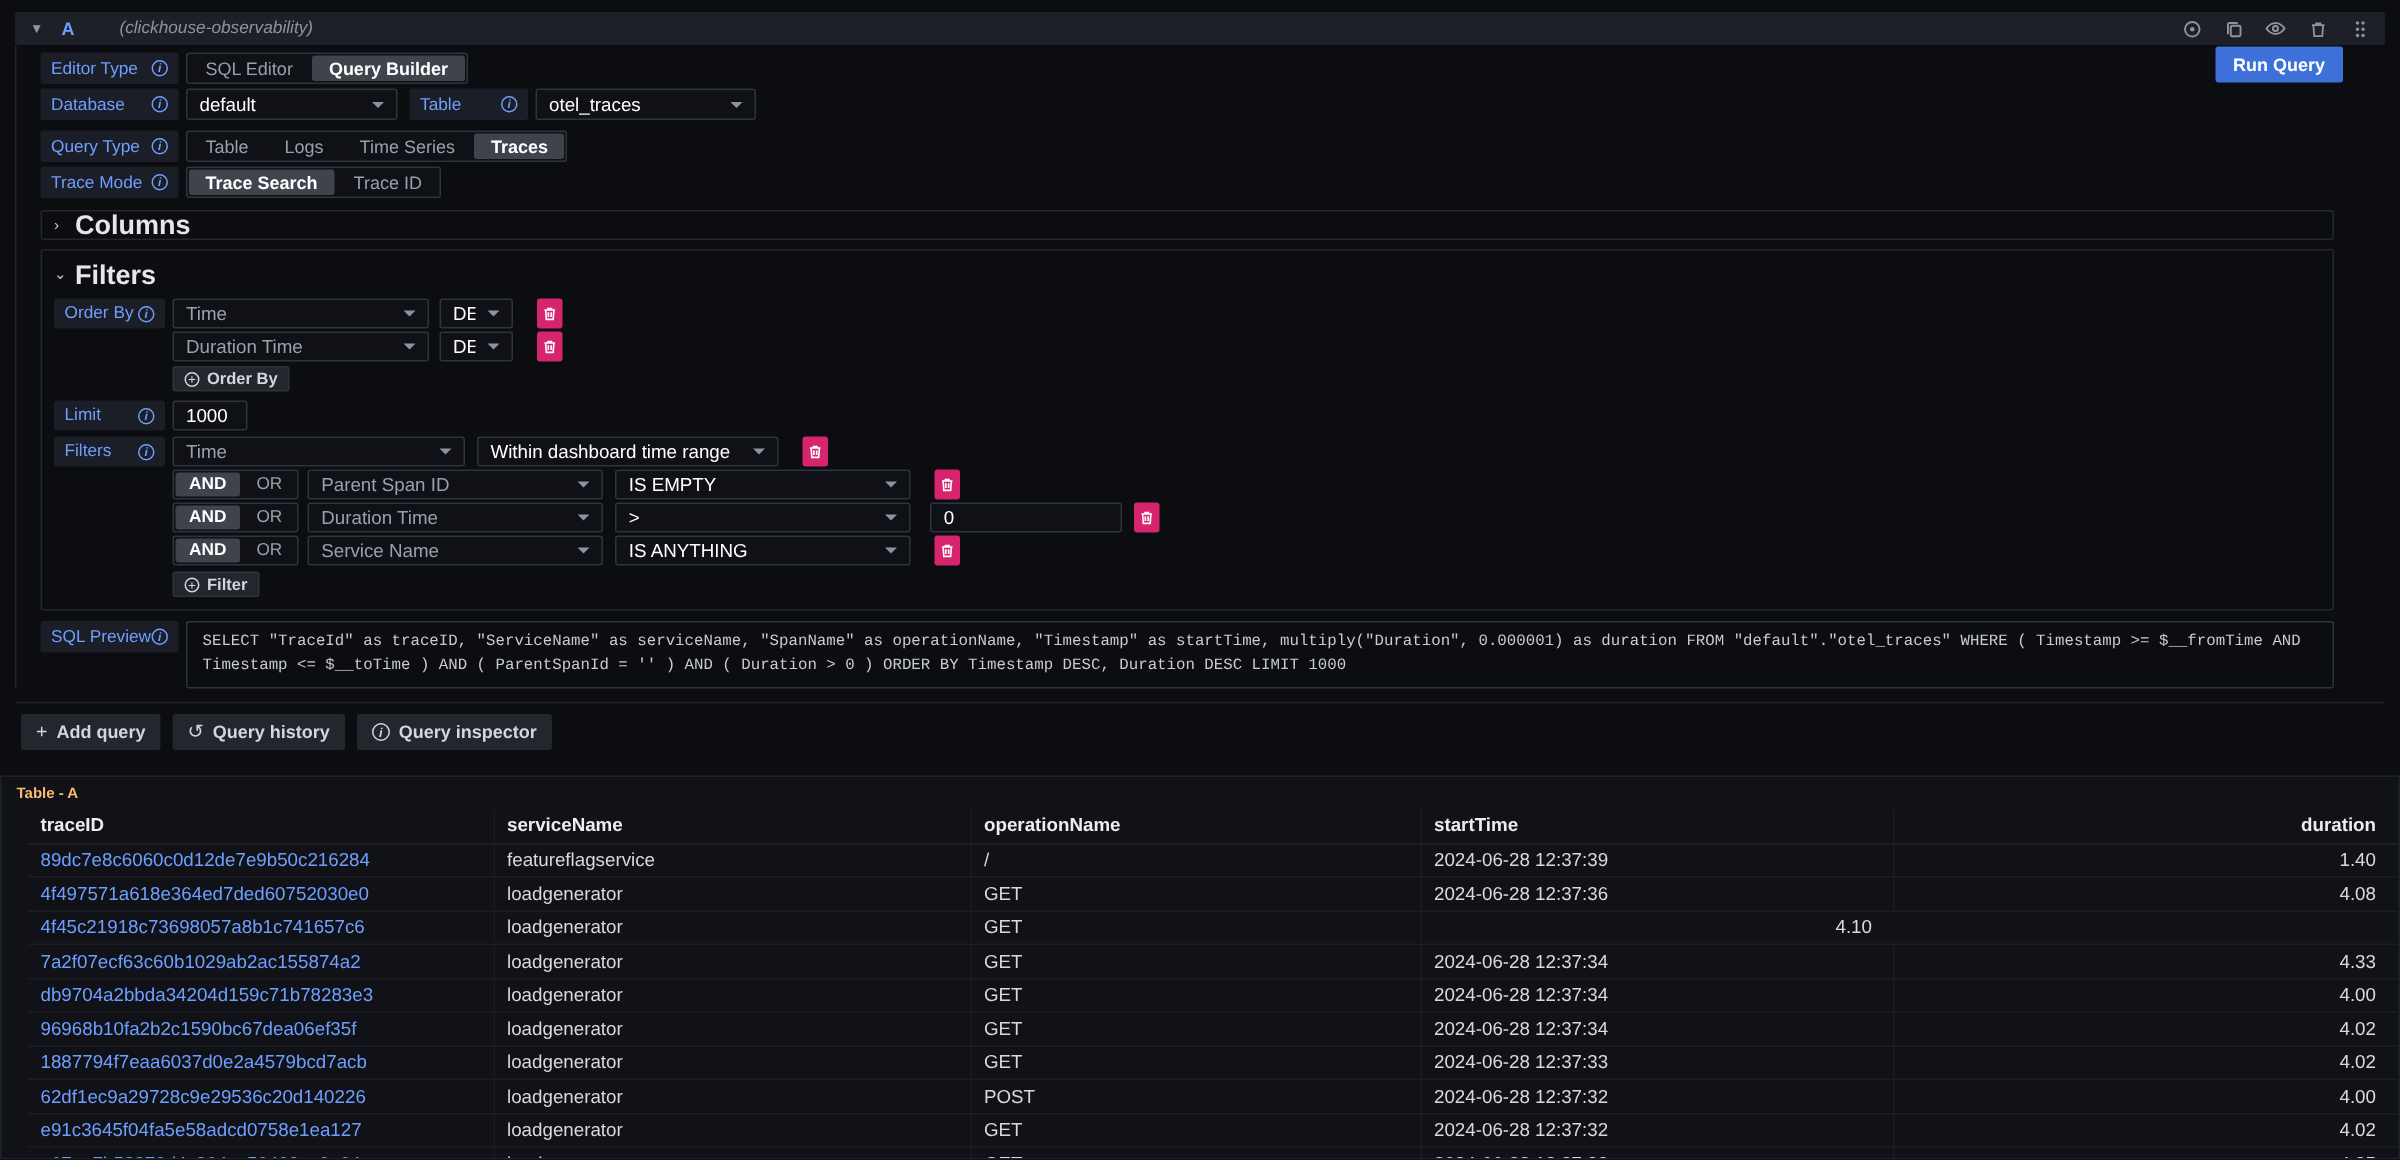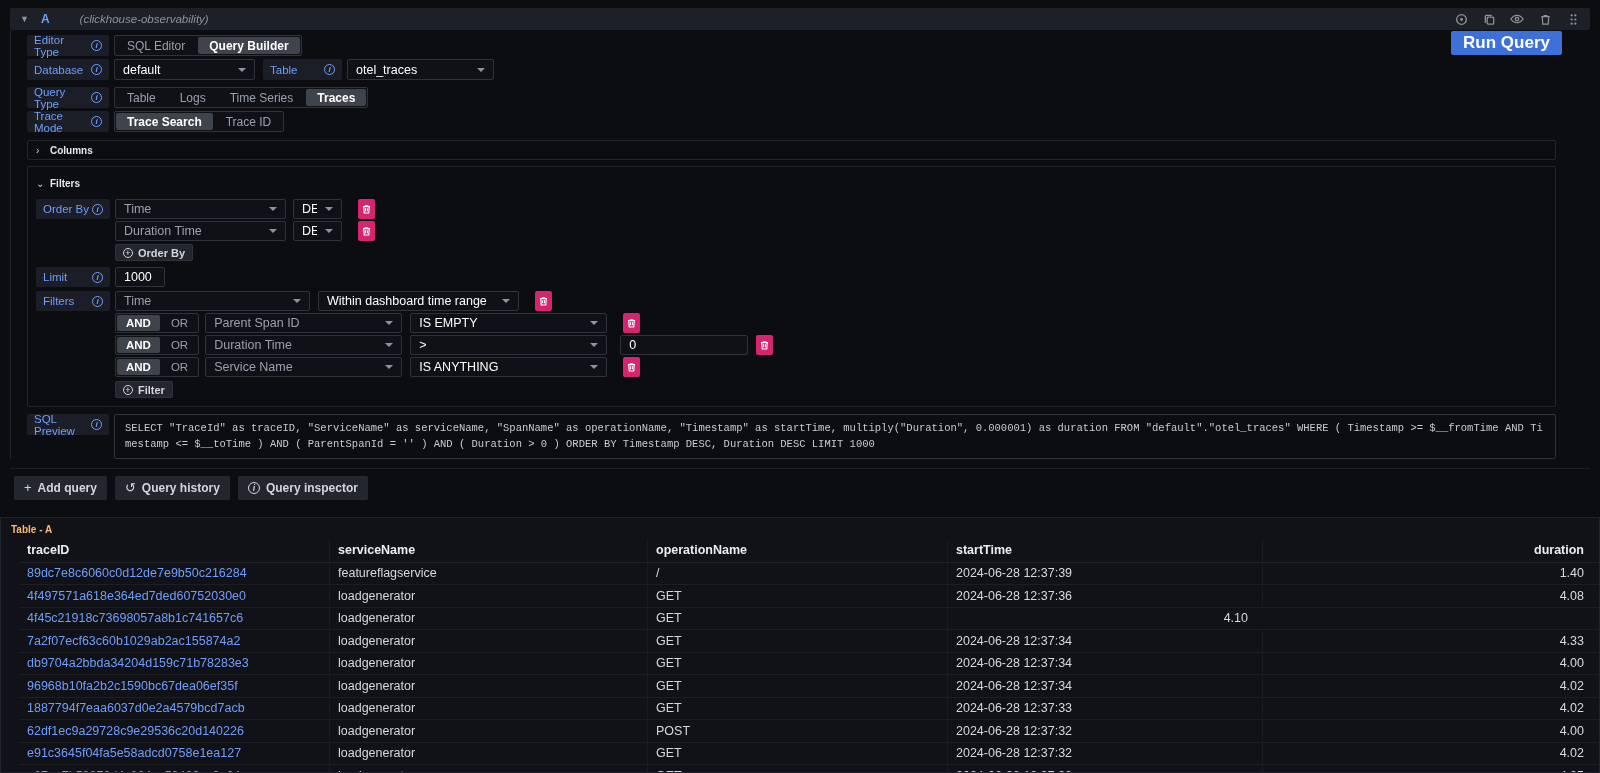--- a/index.html
+++ b/index.html
@@ -11,45 +11,45 @@
   .query-editor { flex:0 0 auto; margin:8px 10px 0 10px; }
   .qe-header { height:22px; background:#1d2026; border-radius:2px; display:flex; align-items:center; padding:0 10px; }
   .qe-caret { color:#9097a0; font-size:9px; margin-right:12px; }
   .refid { color:#6e9fff; font-size:12px; font-weight:700; margin-right:30px; }
   .ds-name { color:#8e939e; font-size:11.5px; font-style:italic; }
   .qe-header-icons { margin-left:auto; display:flex; align-items:center; gap:14px; }
   .hicon { width:14px; height:14px; display:inline-flex; align-items:center; justify-content:center; color:#8e939e; cursor:pointer; }
   .hicon svg { display:block; }
 
   .qe-body { position:relative; border-left:1px solid #24262e; padding:3px 0 0 16px; }
-  .run-query { position:absolute; top:1px; right:28px; height:24px; padding:0 12px; background:#3d71d9; color:#fff; font-size:17px; font-weight:700; border:none; border-radius:2px; font-family:inherit; cursor:pointer; }
+  .run-query { position:absolute; top:1px; right:28px; height:24px; padding:0 12px; background:#3d71d9; color:#fff; font-size:12px; font-weight:700; border:none; border-radius:2px; font-family:inherit; cursor:pointer; }
 
   .frow { display:flex; align-items:stretch; height:21px; margin-bottom:2px; }
 
-  .flabel { width:82px; background:#1b1e26; border-radius:2px; display:flex; align-items:center; justify-content:space-between; padding:0 7px; margin-right:5px; flex:0 0 auto; }
+  .flabel { width:92px; background:#1b1e26; border-radius:2px; display:flex; align-items:center; justify-content:space-between; padding:0 7px; margin-right:5px; flex:0 0 auto; }
   .flabel span.ltxt { color:#6e9fff; font-size:11.5px; font-weight:500; }
   .flabel.w72 { width:74px; }
   .info-icon { width:11px; height:11px; border:1px solid #6e9fff; border-radius:50%; color:#6e9fff; font-size:8px; line-height:9px; text-align:center; font-style:italic; font-weight:700; flex:0 0 auto; }
 
   .radio-group { display:flex; background:#101116; border:1px solid #2f333c; border-radius:2px; overflow:hidden; }
   .radio-item { padding:0 11px; display:flex; align-items:center; font-size:12px; color:#9aa0aa; cursor:pointer; border-radius:2px; margin:1px; }
   .radio-item.selected { background:#3e434c; color:#fff; font-weight:700; }
 
   .gselect { background:#101116; border:1px solid #2f333c; border-radius:2px; display:flex; align-items:center; padding:0 8px; font-size:12.5px; color:#fff; cursor:pointer; }
   .gselect .val { flex:1; white-space:nowrap; overflow:hidden; }
   .gselect.dim .val { color:#9aa0aa; }
   .caret-down { width:0; height:0; border-left:4px solid transparent; border-right:4px solid transparent; border-top:4px solid #8e939e; margin-left:8px; flex:0 0 auto; }
   .ginput { background:#101116; border:1px solid #2f333c; border-radius:2px; color:#fff; font-size:12.5px; padding:0 8px; font-family:inherit; }
 
   .trash-btn { background:#d6246e; border:none; border-radius:2px; width:17px; display:flex; align-items:center; justify-content:center; cursor:pointer; margin-left:16px; flex:0 0 auto; }
   .trash-btn svg { display:block; }
 
   .collapse-box { height:20px; margin:8px 34px 0 0; border:1px solid #24262e; border-radius:2px; display:flex; align-items:center; padding:0 8px; cursor:pointer; }
   .sec-caret { color:#cfd0d6; font-size:10px; width:14px; }
-  .sec-title { color:#e6e7ea; font-size:10px; font-weight:700; }
+  .sec-title { color:#e6e7ea; font-size:18px; font-weight:700; }
 
   .filters-box { margin:6px 34px 0 0; border:1px solid #24262e; border-radius:2px; padding:8px 8px 8px 8px; }
   .fb-header { display:flex; align-items:center; height:16px; cursor:pointer; }
   .fb-rows { margin-top:8px; }
   .fb-rows .frow { height:20px; margin-bottom:2px; }
   .indent { width:79px; flex:0 0 auto; }
 
   .addbtn { height:17px; align-self:center; background:#24262d; border:1px solid #2f333c; border-radius:2px; color:#d5d6db; font-size:11px; font-weight:700; display:flex; align-items:center; gap:5px; padding:0 7px; cursor:pointer; font-family:inherit; }
   .circle-plus { width:10px; height:10px; border:1px solid #d5d6db; border-radius:50%; font-size:9px; line-height:8px; text-align:center; font-weight:400; }
 

